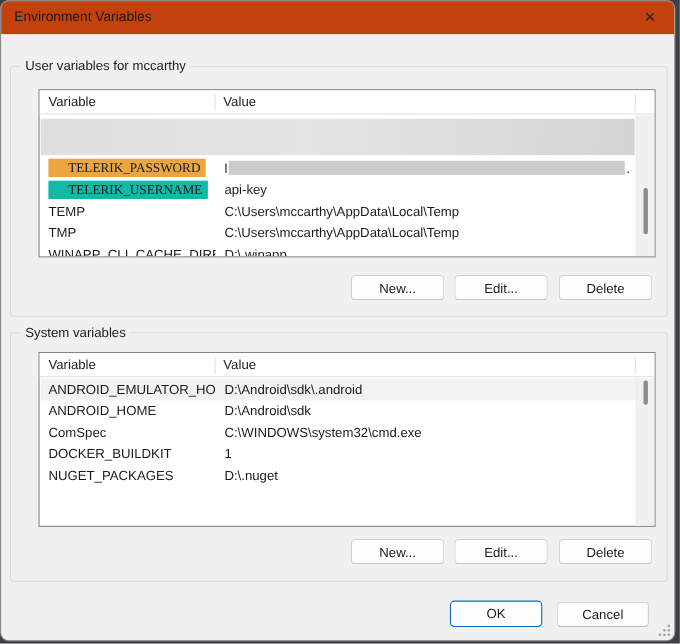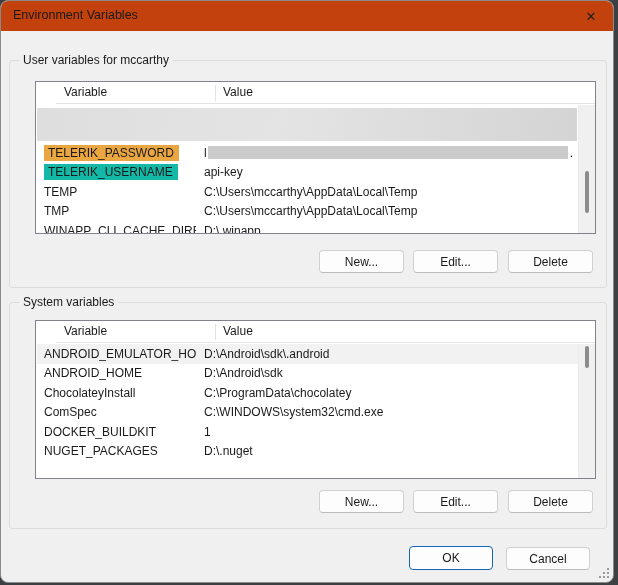--- a/index.html
+++ b/index.html
@@ -13,35 +13,35 @@
   .title { position:absolute; left:12px; top:7px; font-size:12.5px; }
   .close-btn { position:absolute; right:6px; top:4px; width:32px; height:22px;
                display:flex; align-items:center; justify-content:center;
                font-size:13px; color:#222; cursor:default; }
 
   .groupbox { position:absolute; border:1px solid #dcdcdc; border-radius:3px; }
   .groupbox-label { position:absolute; font-size:12px; background:#f0f0f0; padding:0 4px; }
 
   .listview { position:absolute; background:#fff; border:1px solid #80848a; overflow:hidden; }
   .lv-header { position:absolute; left:0; right:0; top:0; height:22px; background:#fff;
-               border-bottom:1px solid #e3e3e3; font-size:12px;margin-left:20px; }
+               border-bottom:1px solid #e3e3e3; font-size:12px; }
   .lv-header .col1 { position:absolute; left:8px; top:3px; }
   .lv-header .col2 { position:absolute; left:167px; top:3px; }
   .hdr-div { position:absolute; top:3px; width:1px; height:16px; background:#e2e2e2; }
   .hdr-div.d1 { left:159px; } .hdr-div.d2 { left:541px; }
 
   .lv-body { position:absolute; left:1px; top:23px; width:541px; bottom:0; overflow:hidden; }
   .lv-row { display:grid; grid-template-columns:159px 1fr; height:19.5px; align-items:center;
             font-size:12px; }
   .lv-row.shaded { background:#f2f2f2; }
   .lv-cell { white-space:nowrap; overflow:hidden; }
   .lv-var { padding-left:7px; }
   .lv-val { padding-left:8px; padding-right:5px; }
   .lv-val.flex { display:flex; align-items:center; }
-  .hl { display:inline-block; padding:1px 5px 1px 4px; }
+  .hl { display:inline-block; padding:1px 5px 1px 18px;font-family:Liberation Serif, serif; }
   .redact-bar { flex:1 1 auto; height:13px; background:#cbcbcb; margin:0 2px 0 1px; }
   .redact-block { position:absolute; left:1px; top:26px; width:540px; height:33px;
                   background:linear-gradient(100deg,#dedede 0%,#e4e4e4 45%,#d4d4d4 100%); }
 
   .scrollbar { position:absolute; right:0; top:23px; bottom:0; width:17px; background:#f0f0f0;
                border-left:1px solid #ebebeb; }
   .sb-thumb { position:absolute; left:6px; width:4px; background:#8c8c8c; border-radius:2px; }
 
   .btn { position:absolute; width:85px; height:23px; background:#fdfdfd;
          border:1px solid #d0d0d0; border-bottom-color:#bcbcbc; border-radius:4px;
@@ -122,24 +122,20 @@
     <div class="lv-body" id="system-rows">
         <div class="lv-row shaded">
           <div class="lv-cell lv-var">ANDROID_EMULATOR_HOME</div>
           <div class="lv-cell lv-val">D:\Android\sdk\.android</div>
         </div>
         <div class="lv-row">
           <div class="lv-cell lv-var">ANDROID_HOME</div>
           <div class="lv-cell lv-val">D:\Android\sdk</div>
         </div>
         <div class="lv-row">
-          <div class="lv-cell lv-var">ChocolateyInstall</div>
-          <div class="lv-cell lv-val">C:\ProgramData\chocolatey</div>
-        </div>
-        <div class="lv-row">
           <div class="lv-cell lv-var">ComSpec</div>
           <div class="lv-cell lv-val">C:\WINDOWS\system32\cmd.exe</div>
         </div>
         <div class="lv-row">
           <div class="lv-cell lv-var">DOCKER_BUILDKIT</div>
           <div class="lv-cell lv-val">1</div>
         </div>
         <div class="lv-row">
           <div class="lv-cell lv-var">NUGET_PACKAGES</div>
           <div class="lv-cell lv-val">D:\.nuget</div>

